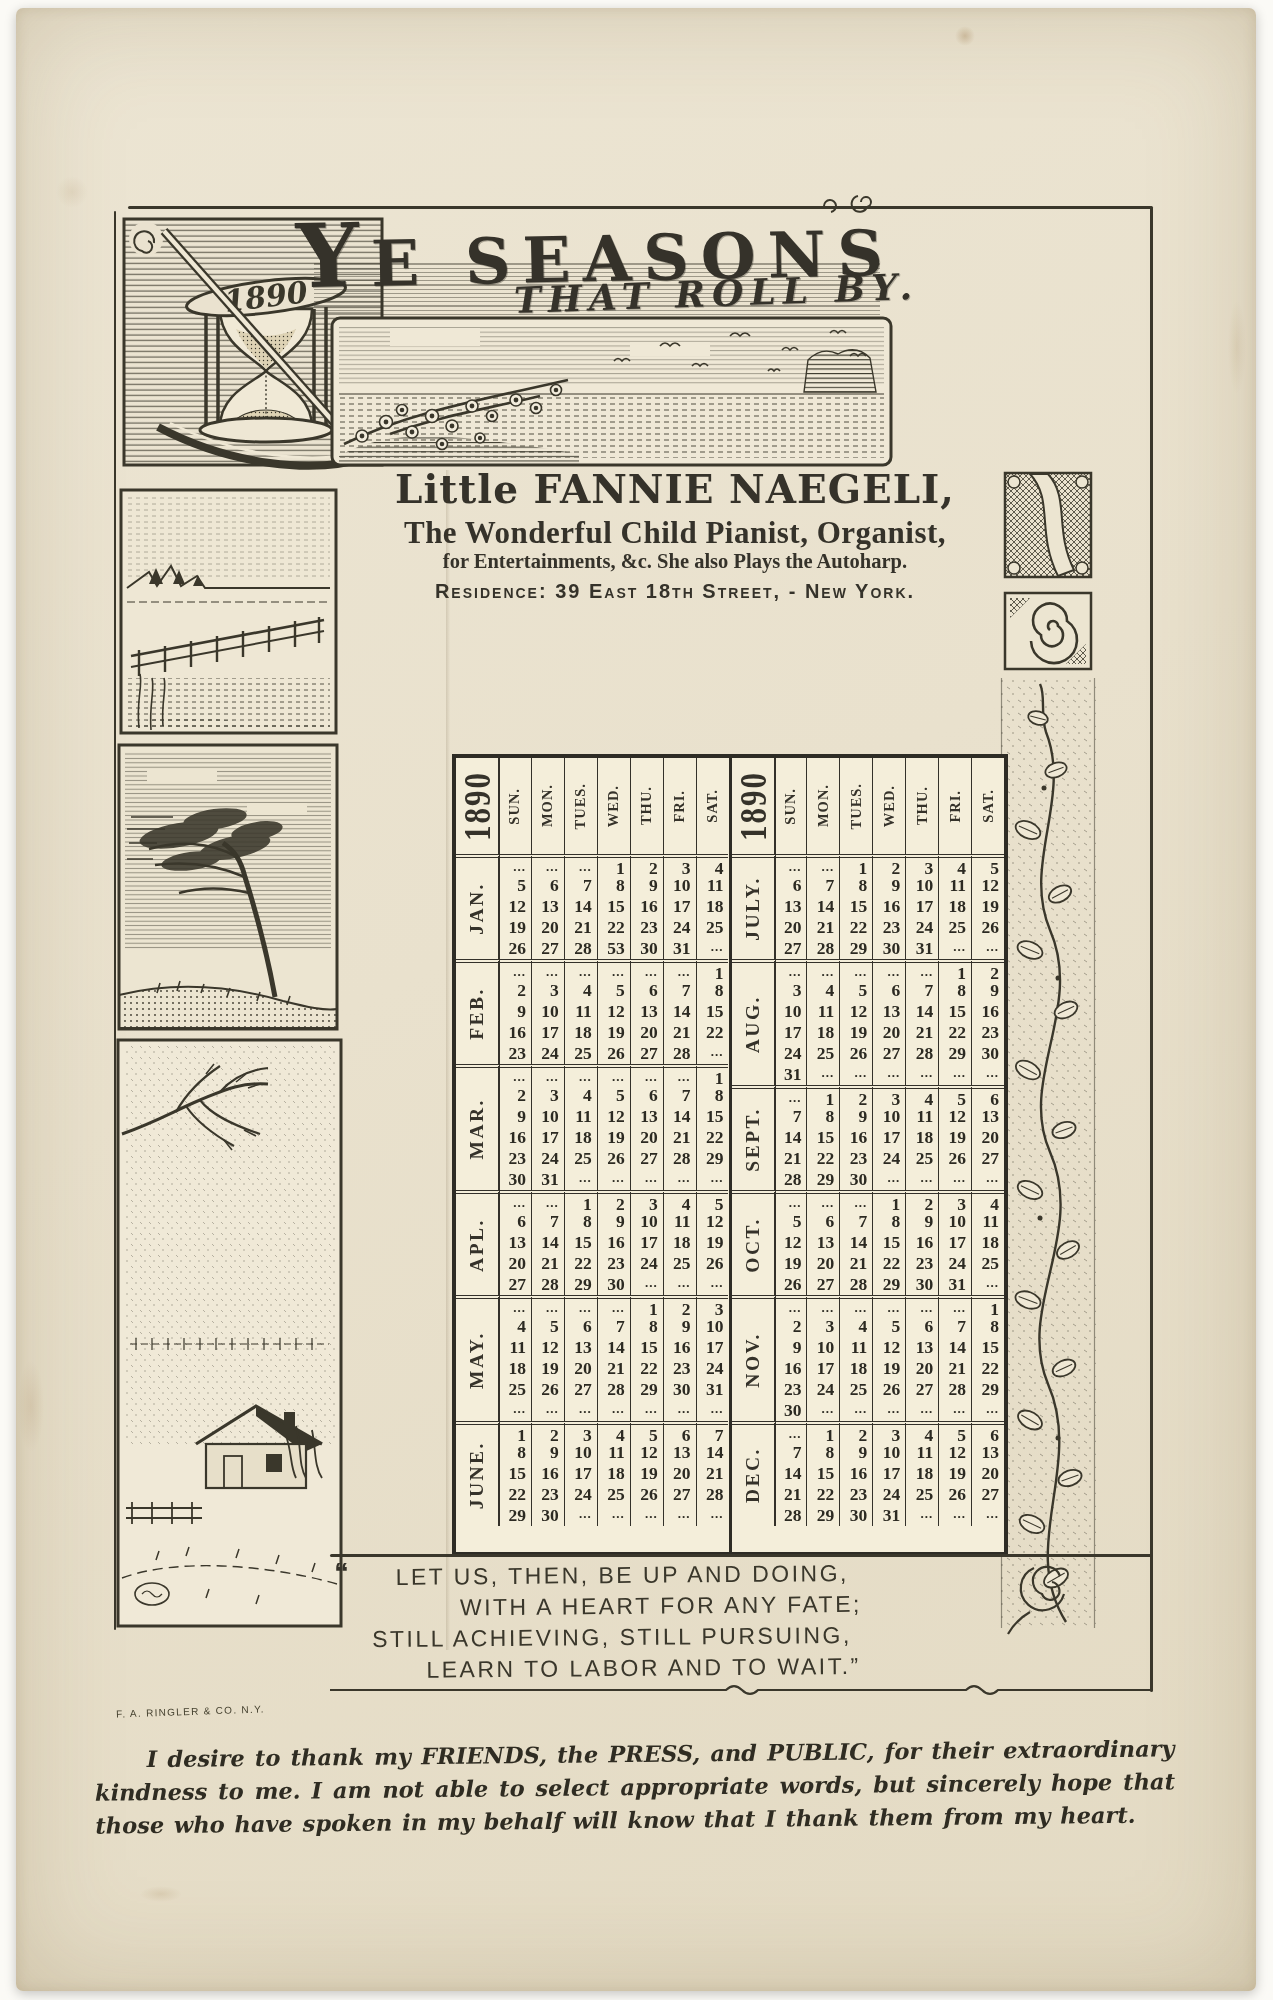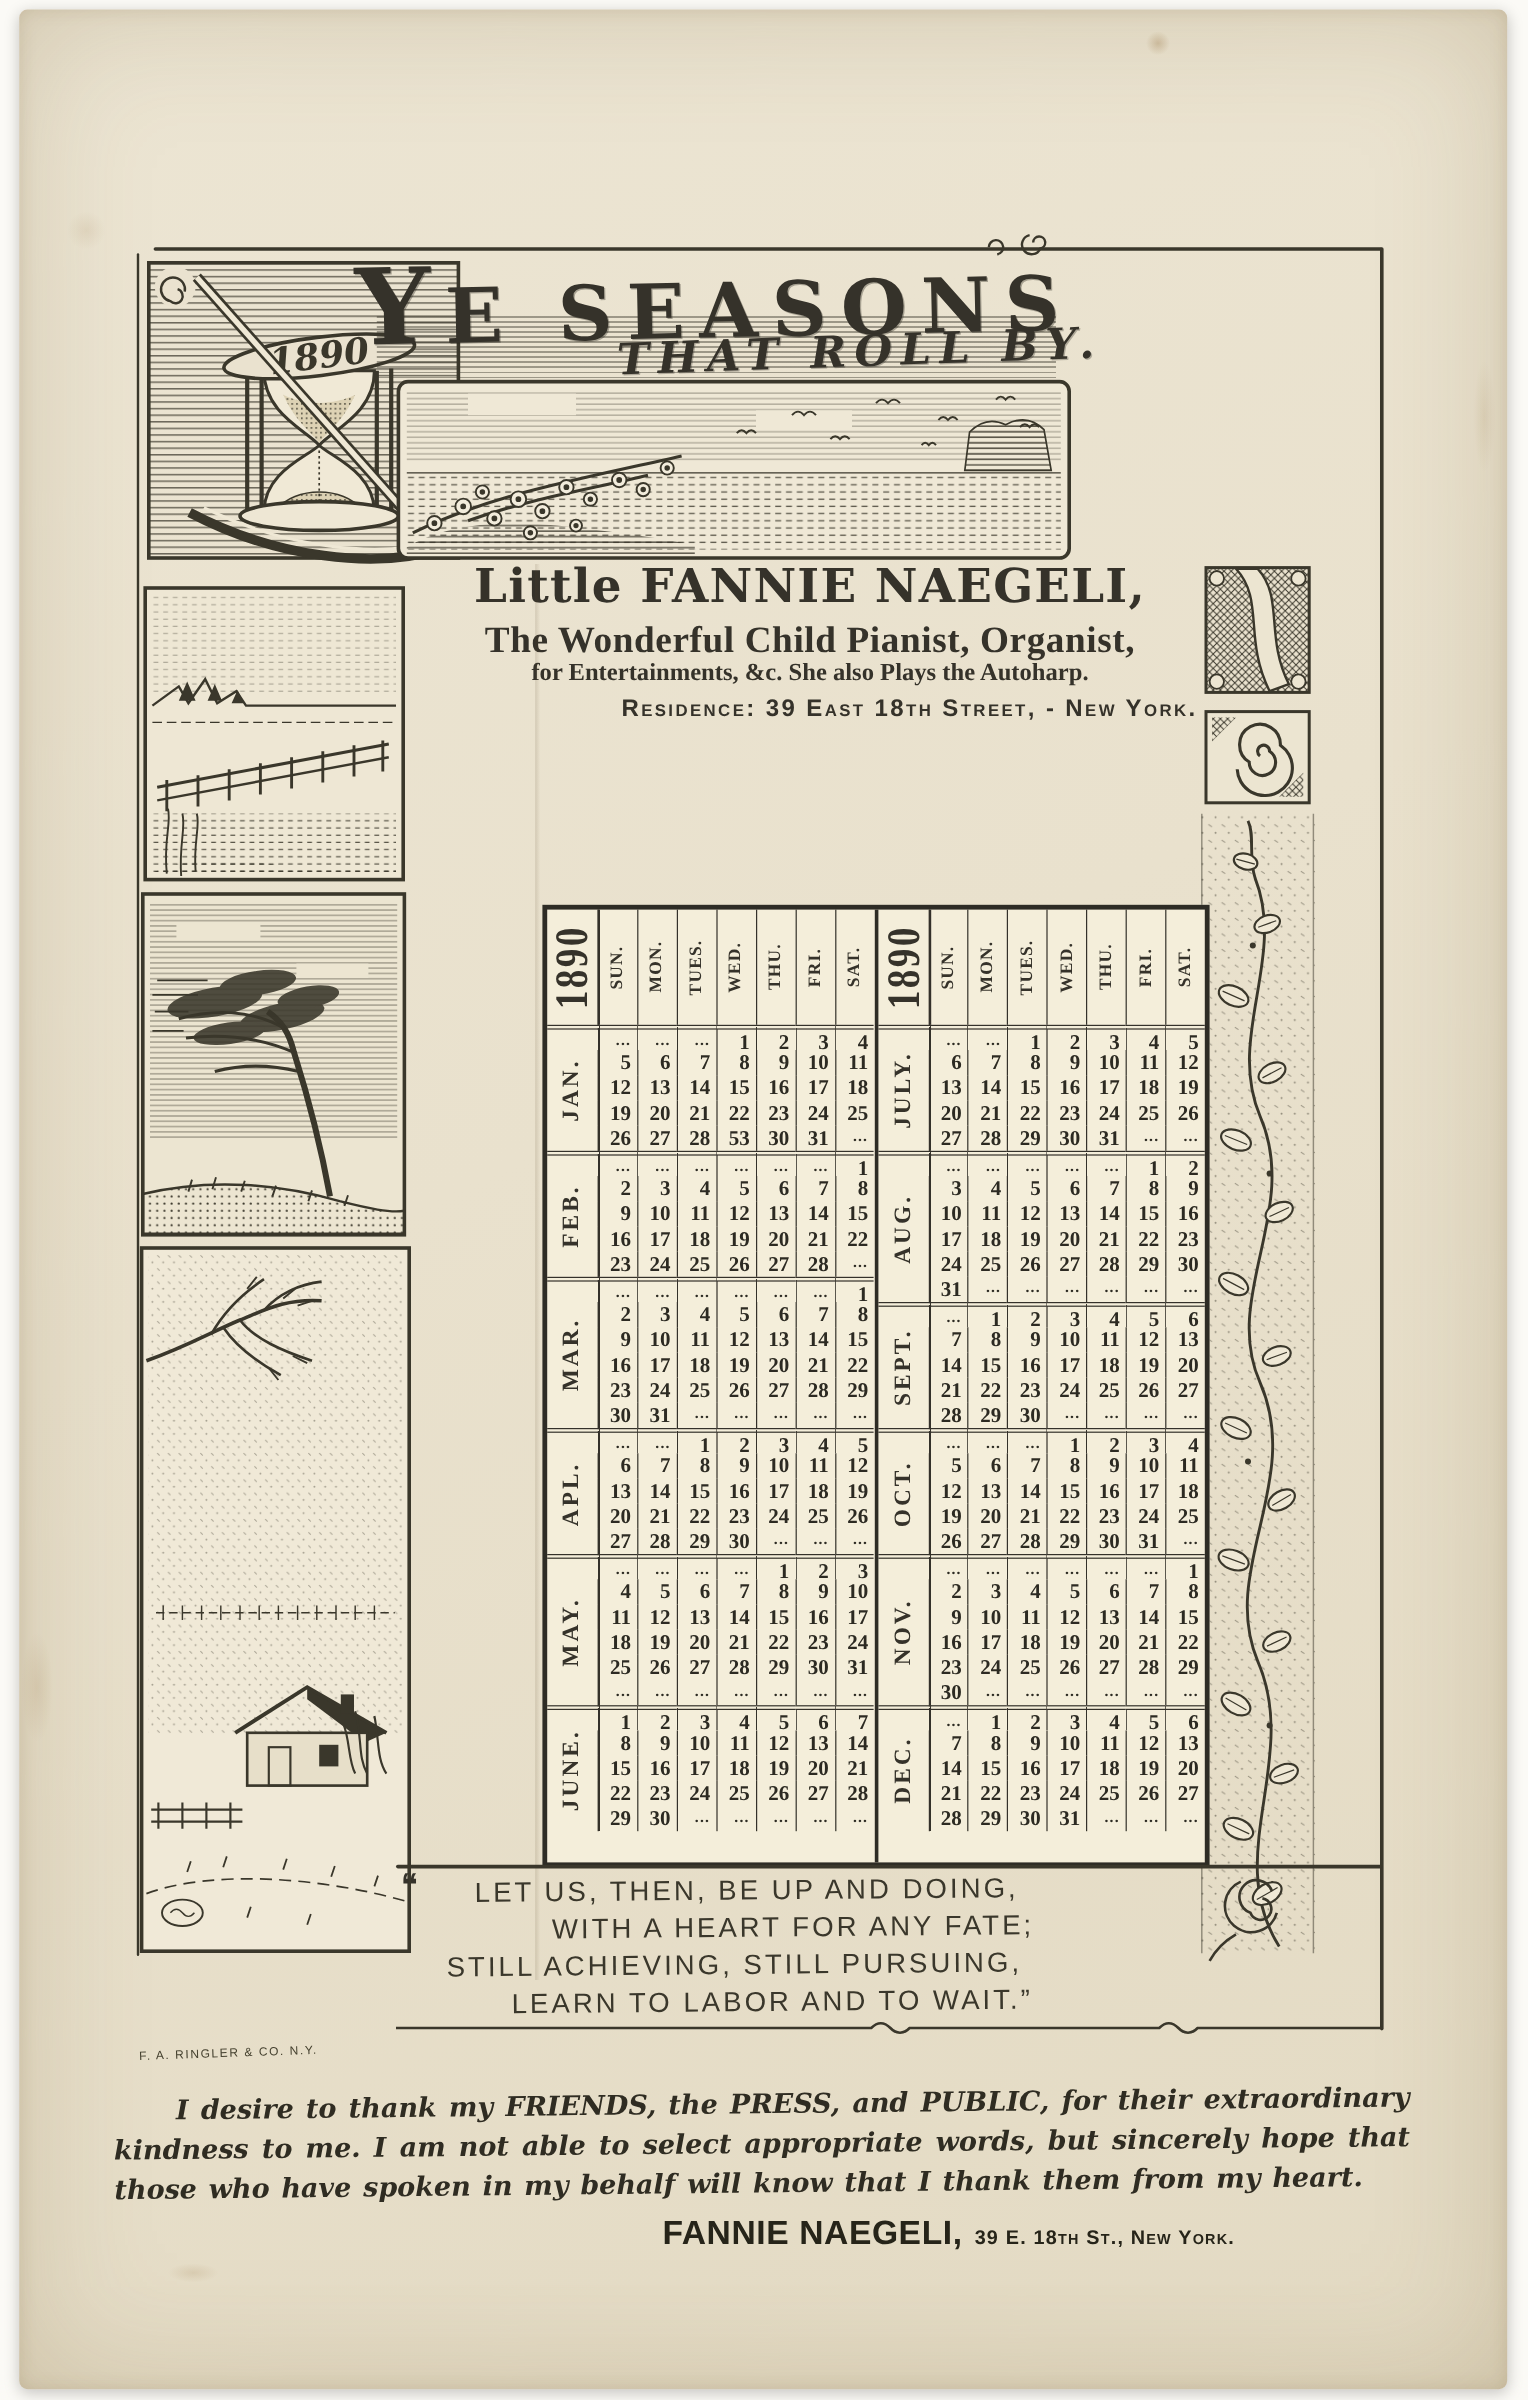--- a/index.html
+++ b/index.html
@@ -25,21 +25,21 @@
         font-style:italic;font-size:36px;letter-spacing:7px;transform:rotate(-2deg);white-space:nowrap;
         text-shadow:1px 1px 0 rgba(40,38,30,.3);}
 
   
   .advert{position:absolute;left:352px;top:468px;width:646px;text-align:center;line-height:1.12;}
   .ad1{font-family:"DejaVu Serif",serif;font-weight:bold;font-size:39px;letter-spacing:1px;}
   .ad2{font-family:"Liberation Serif",serif;font-weight:700;font-size:31px;margin-top:4px;letter-spacing:.5px;}
   .ad3{font-family:"Liberation Serif",serif;font-weight:bold;font-size:20.5px;margin-top:5px;}
   .ad4{font-family:"Liberation Serif",serif;font-weight:bold;font-size:20.5px;}
   .adres{font-family:"Liberation Sans",sans-serif;font-weight:bold;font-size:20px;margin-top:7px;
-        font-variant:small-caps;letter-spacing:2px;text-align:right;}
+        font-variant:small-caps;letter-spacing:2px;}
 
   
   .cal{position:absolute;left:452px;top:754px;width:556px;height:802px;box-sizing:border-box;
        border:4px solid #2e2c25;background:#f4eeda;display:flex;}
   .cal-half{flex:1;display:grid;grid-template-columns:42px repeat(7,1fr);align-content:start;}
   .cal-half.second{border-left:3px solid #2e2c25;}
   .vert{writing-mode:vertical-rl;transform:rotate(180deg);display:inline-block;}
   .cal-year,.cal-dow{height:96px;display:flex;align-items:center;justify-content:center;box-sizing:border-box;}
   .cal-year .vert{font-family:"Liberation Serif",serif;font-weight:bold;font-size:31px;letter-spacing:2px;
        transform:rotate(180deg) scale(1.25,1);}
@@ -957,23 +957,19 @@
       <path d="M64 34 a22 22 0 1 1 -30 -26"></path>
       <path d="M30 52 q-14 8 -22 22"></path>
     </g>
   </svg>
   <svg class="abs" style="left:330px;top:1684px;" width="822" height="12" viewBox="0 0 822 12">
     <path d="M0 6 H396 q8 -8 16 0 q8 8 16 0 H636 q8 -8 16 0 q8 8 16 0 H822" fill="none" stroke="#3a372b" stroke-width="2.2"></path>
   </svg>
 
   <div class="printer">F. A. RINGLER &amp; CO. N.Y.</div>
   <div class="para">I desire to thank my FRIENDS, the PRESS, and PUBLIC, for their extraordinary kindness to me.  I am not able to select appropriate words, but sincerely hope that those who have spoken in my behalf will know that I thank them from my heart.</div>
-  <div class="sig-row">
-    <span class="sig-name">FANNIE NAEGELI,</span>
-    <span class="sig-addr">39 E. 18th St., New York.</span>
-  </div>
 
   <div class="spot" style="left:955px;top:26px;width:20px;height:20px;opacity:.55;"></div>
   <div class="spot" style="left:56px;top:176px;width:32px;height:32px;opacity:.2;"></div>
   <div class="spot" style="left:18px;top:1360px;width:26px;height:92px;opacity:.25;"></div>
   <div class="spot" style="left:140px;top:1886px;width:42px;height:16px;opacity:.28;"></div>
   <div class="spot" style="left:1228px;top:300px;width:18px;height:94px;opacity:.2;"></div>
 </div>
 
 </body></html>

